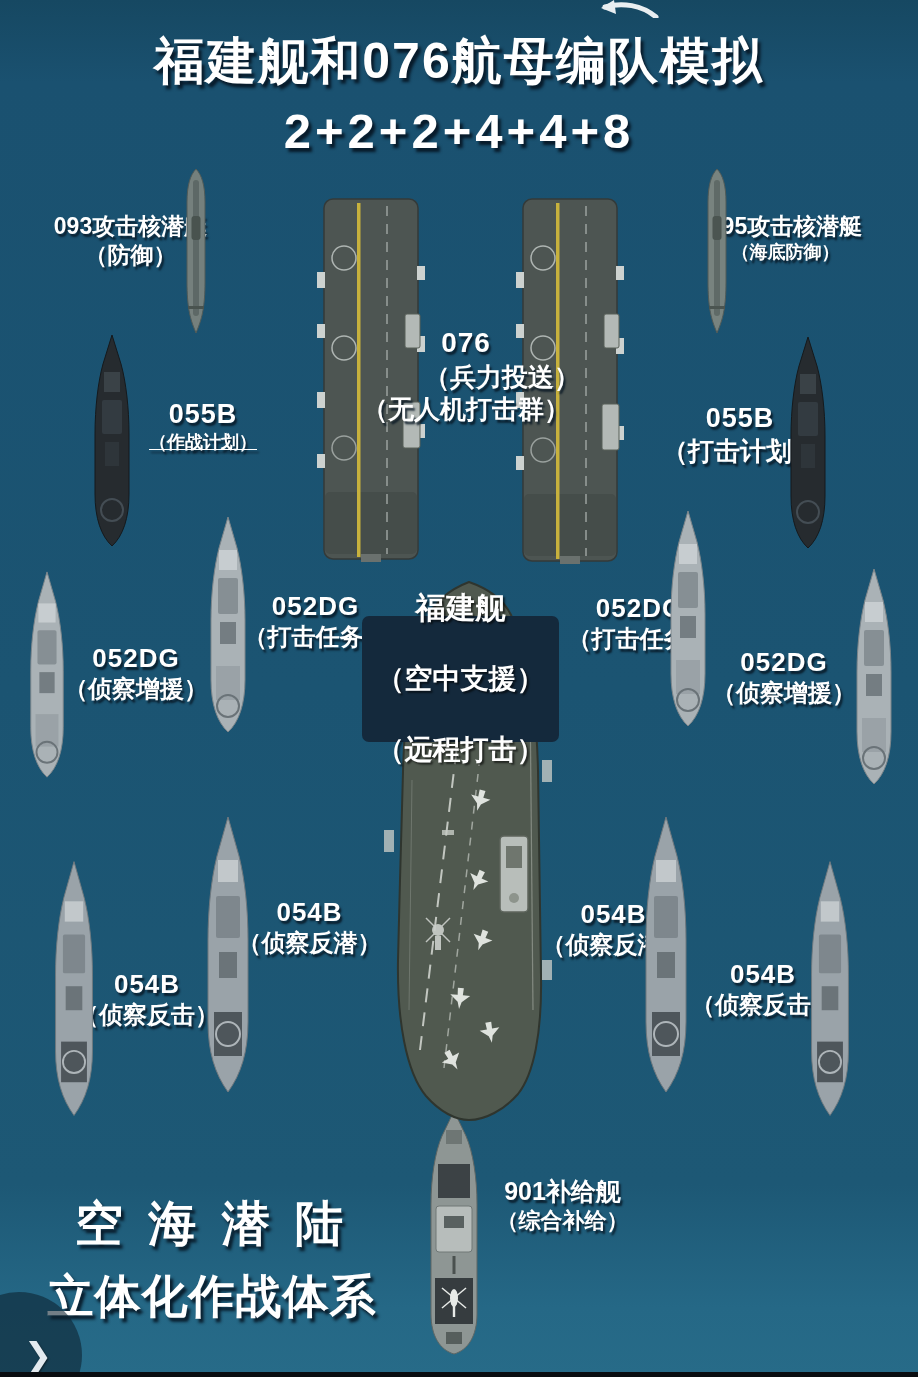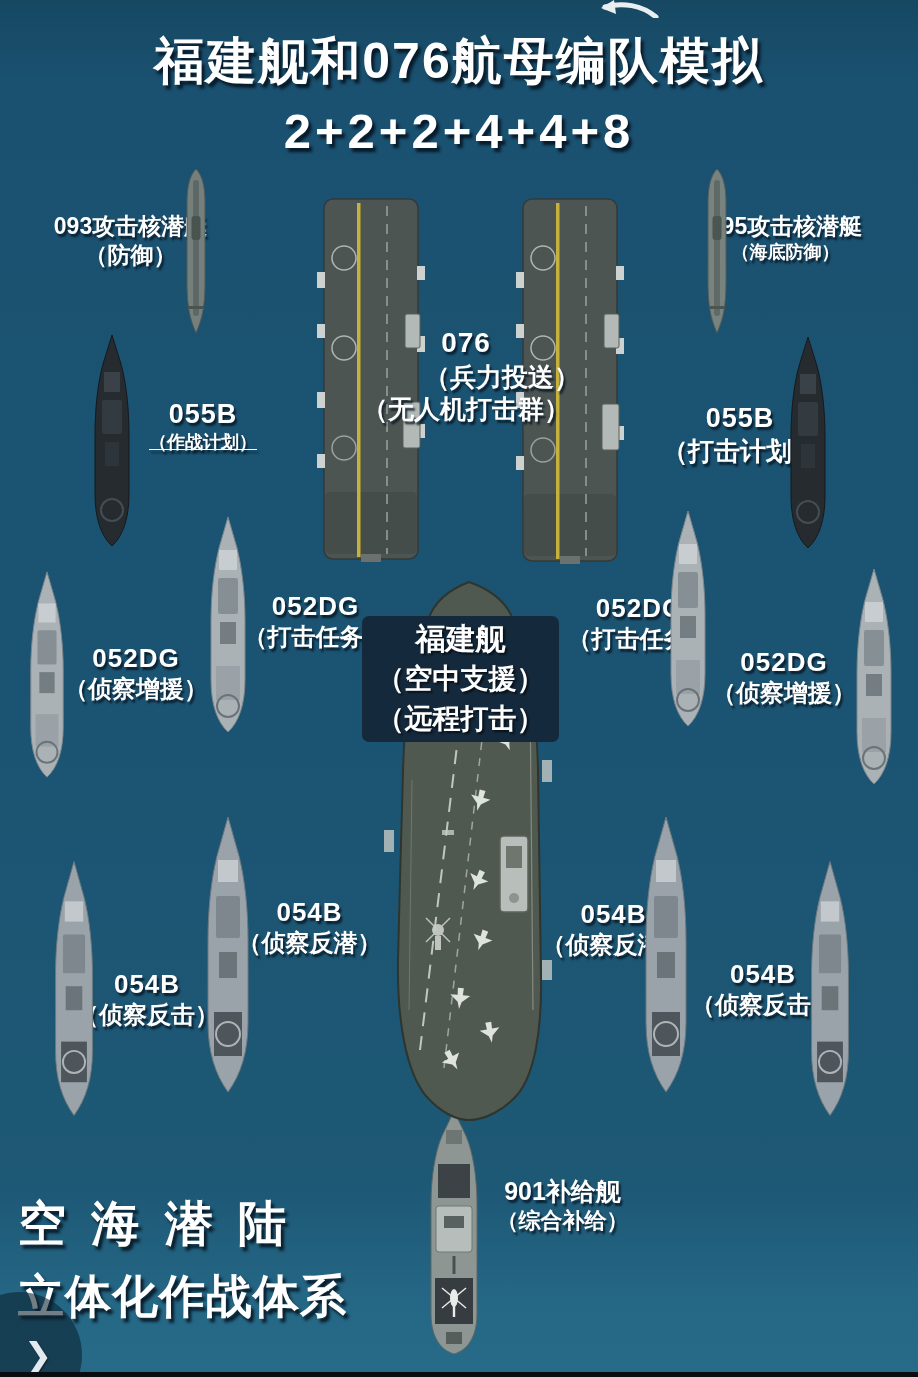--- a/index.html
+++ b/index.html
@@ -15,26 +15,26 @@
   .label .name{font-size:26px;letter-spacing:1px;}
   .label .role{font-size:24px;}
   .title{position:absolute;left:0;top:28px;width:918px;text-align:center;color:#fff;font-weight:bold;
          text-shadow:3px 4px 3px rgba(6,20,33,.9);}
   .title .t1{font-size:50px;letter-spacing:2px;}
   .title .t2{font-size:49px;letter-spacing:4px;margin-top:8px;}
   .fujian-box{
     position:absolute;left:362px;top:616px;width:197px;height:126px;
     background:#14293c;border-radius:7px;display:flex;flex-direction:column;
     justify-content:center;align-items:center;color:#fff;font-weight:bold;
-    text-shadow:2px 2px 2px rgba(0,0,0,.6);z-index:5;
+    text-shadow:2px 2px 2px rgba(0,0,0,.6);z-index:5;gap:31px;
   }
   .fujian-box .fn{font-size:30px;line-height:40px;}
   .fujian-box .fr{font-size:28px;line-height:40px;}
   .footer{
-    position:absolute;left:18px;top:1192px;width:388px;text-align:left;color:#fff;font-weight:bold;
+    position:absolute;left:18px;top:1192px;width:388px;text-align:center;color:#fff;font-weight:bold;
     text-shadow:3px 4px 3px rgba(6,20,33,.9);z-index:6;
   }
   .footer .f1{font-size:48px;letter-spacing:6px;}
   .footer .f2{font-size:46px;margin-top:10px;letter-spacing:1px;}
   .ship{position:absolute;z-index:2;}
   .ship svg{display:block;}
   .next-circle{
     position:absolute;left:-44px;top:1292px;width:126px;height:126px;border-radius:50%;
     background:rgba(12,32,47,.58);display:flex;align-items:center;justify-content:center;z-index:8;
   }

